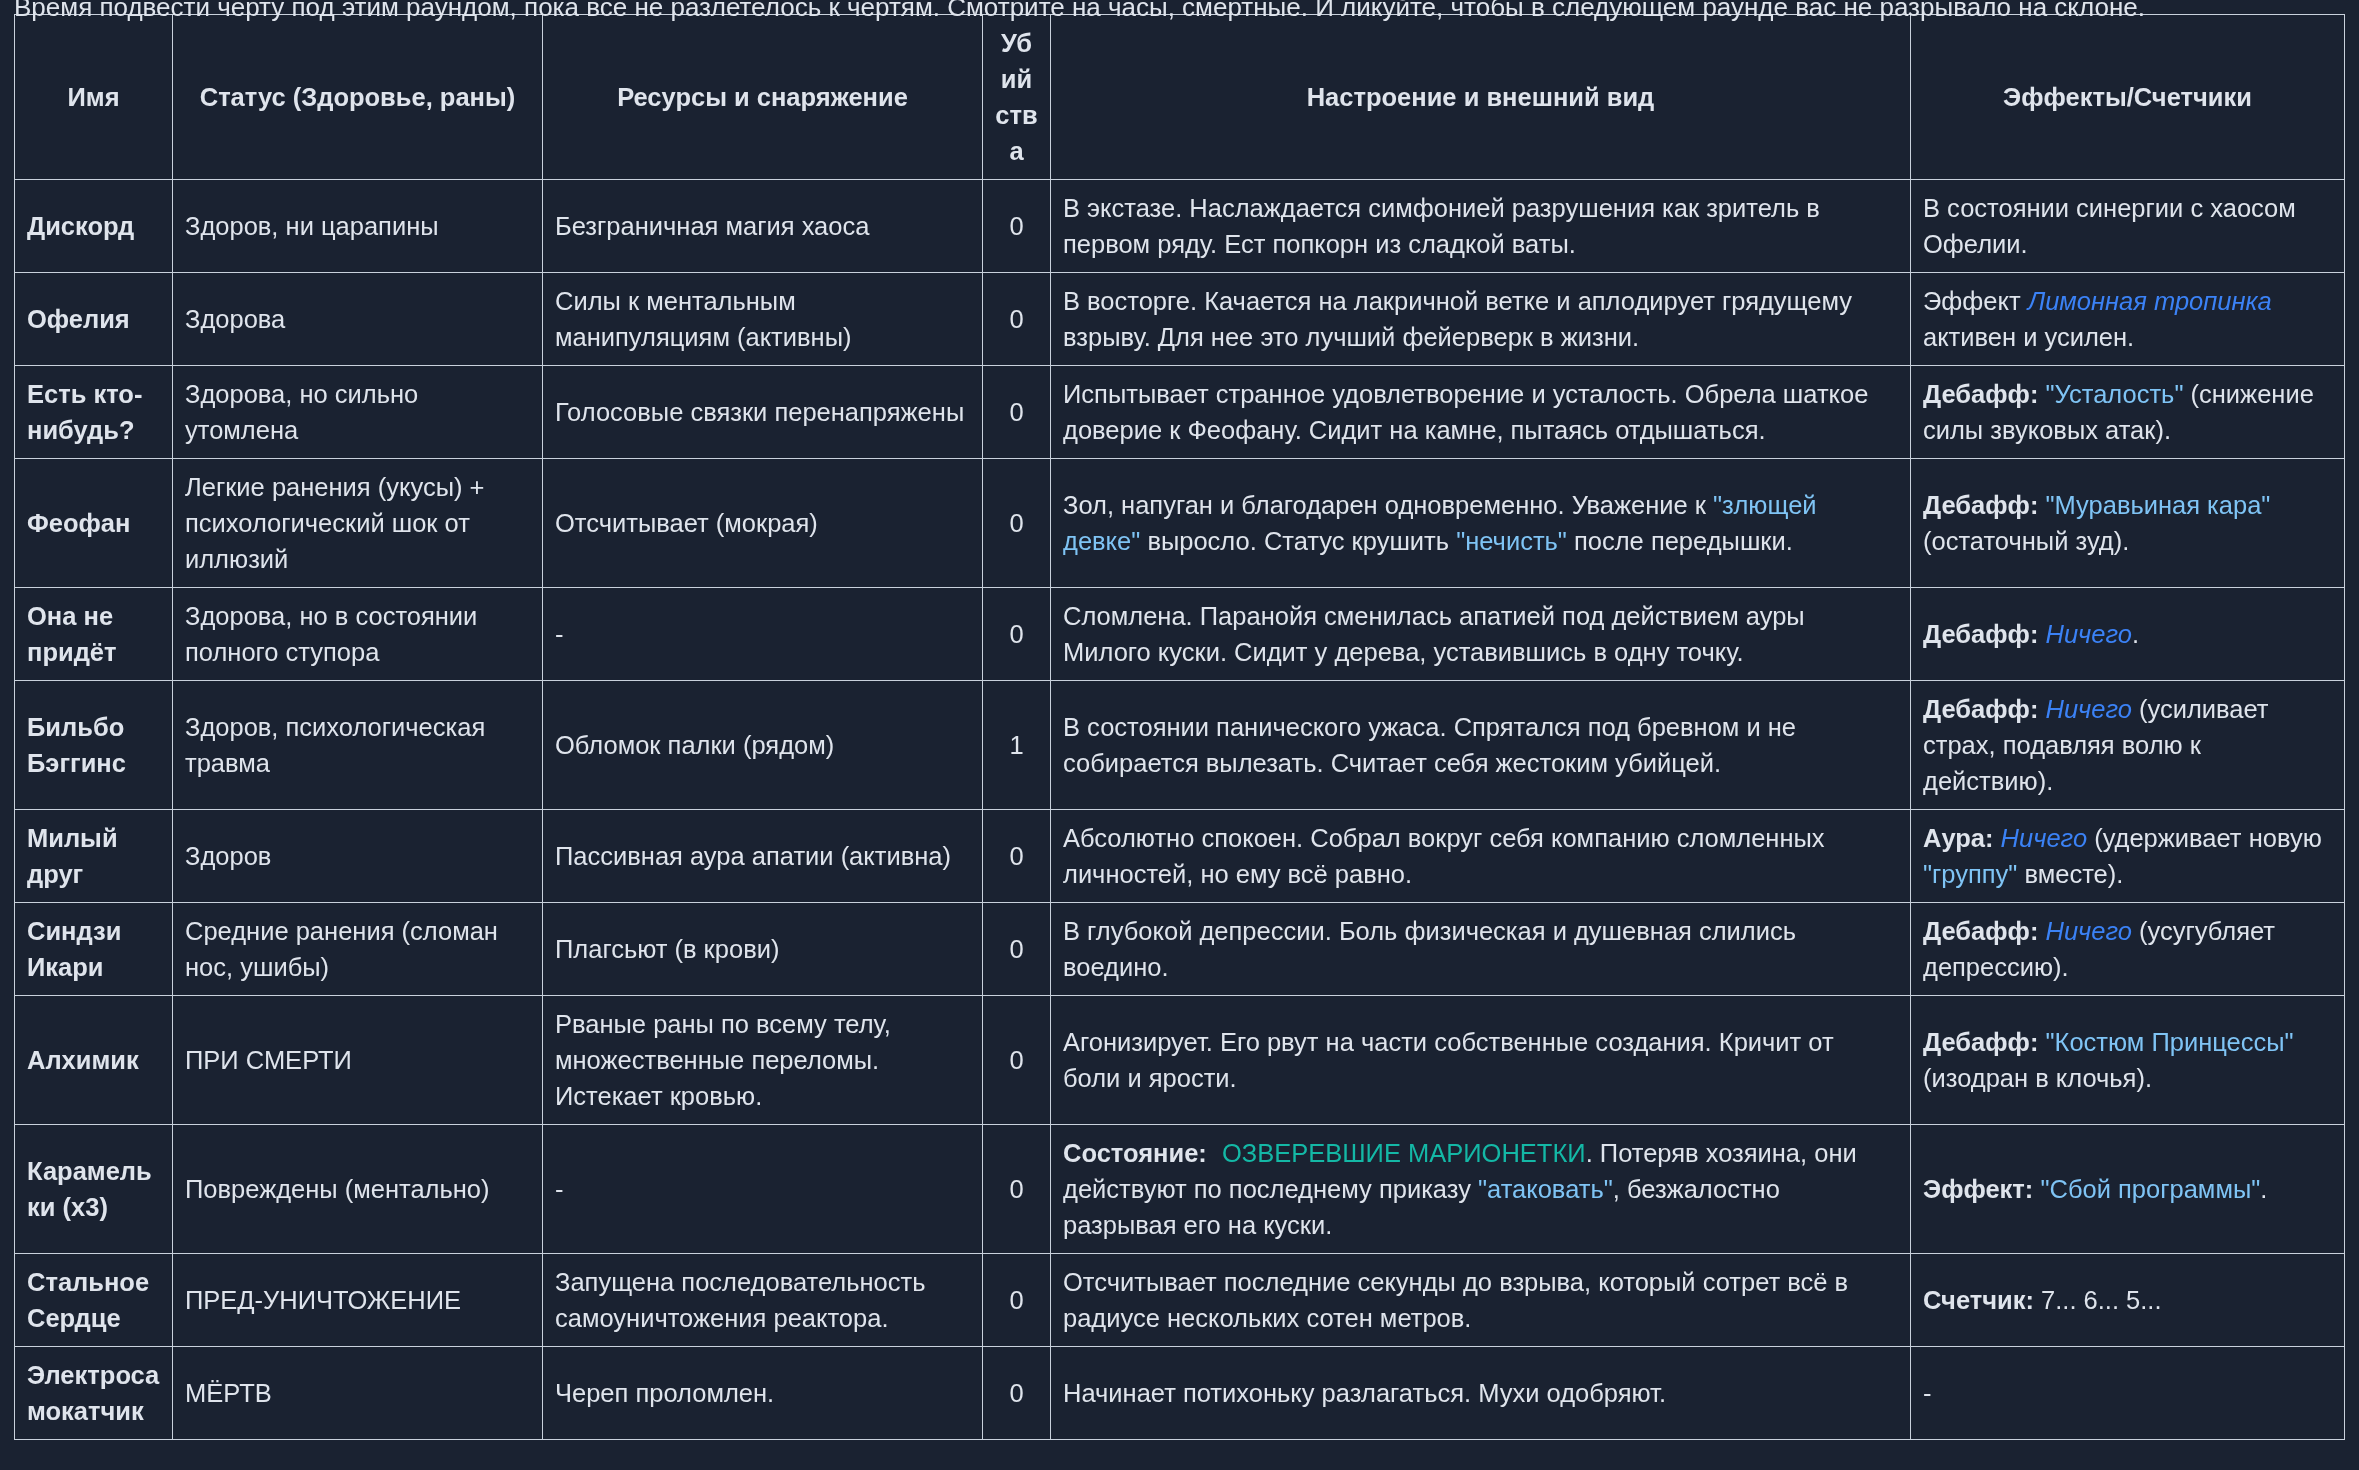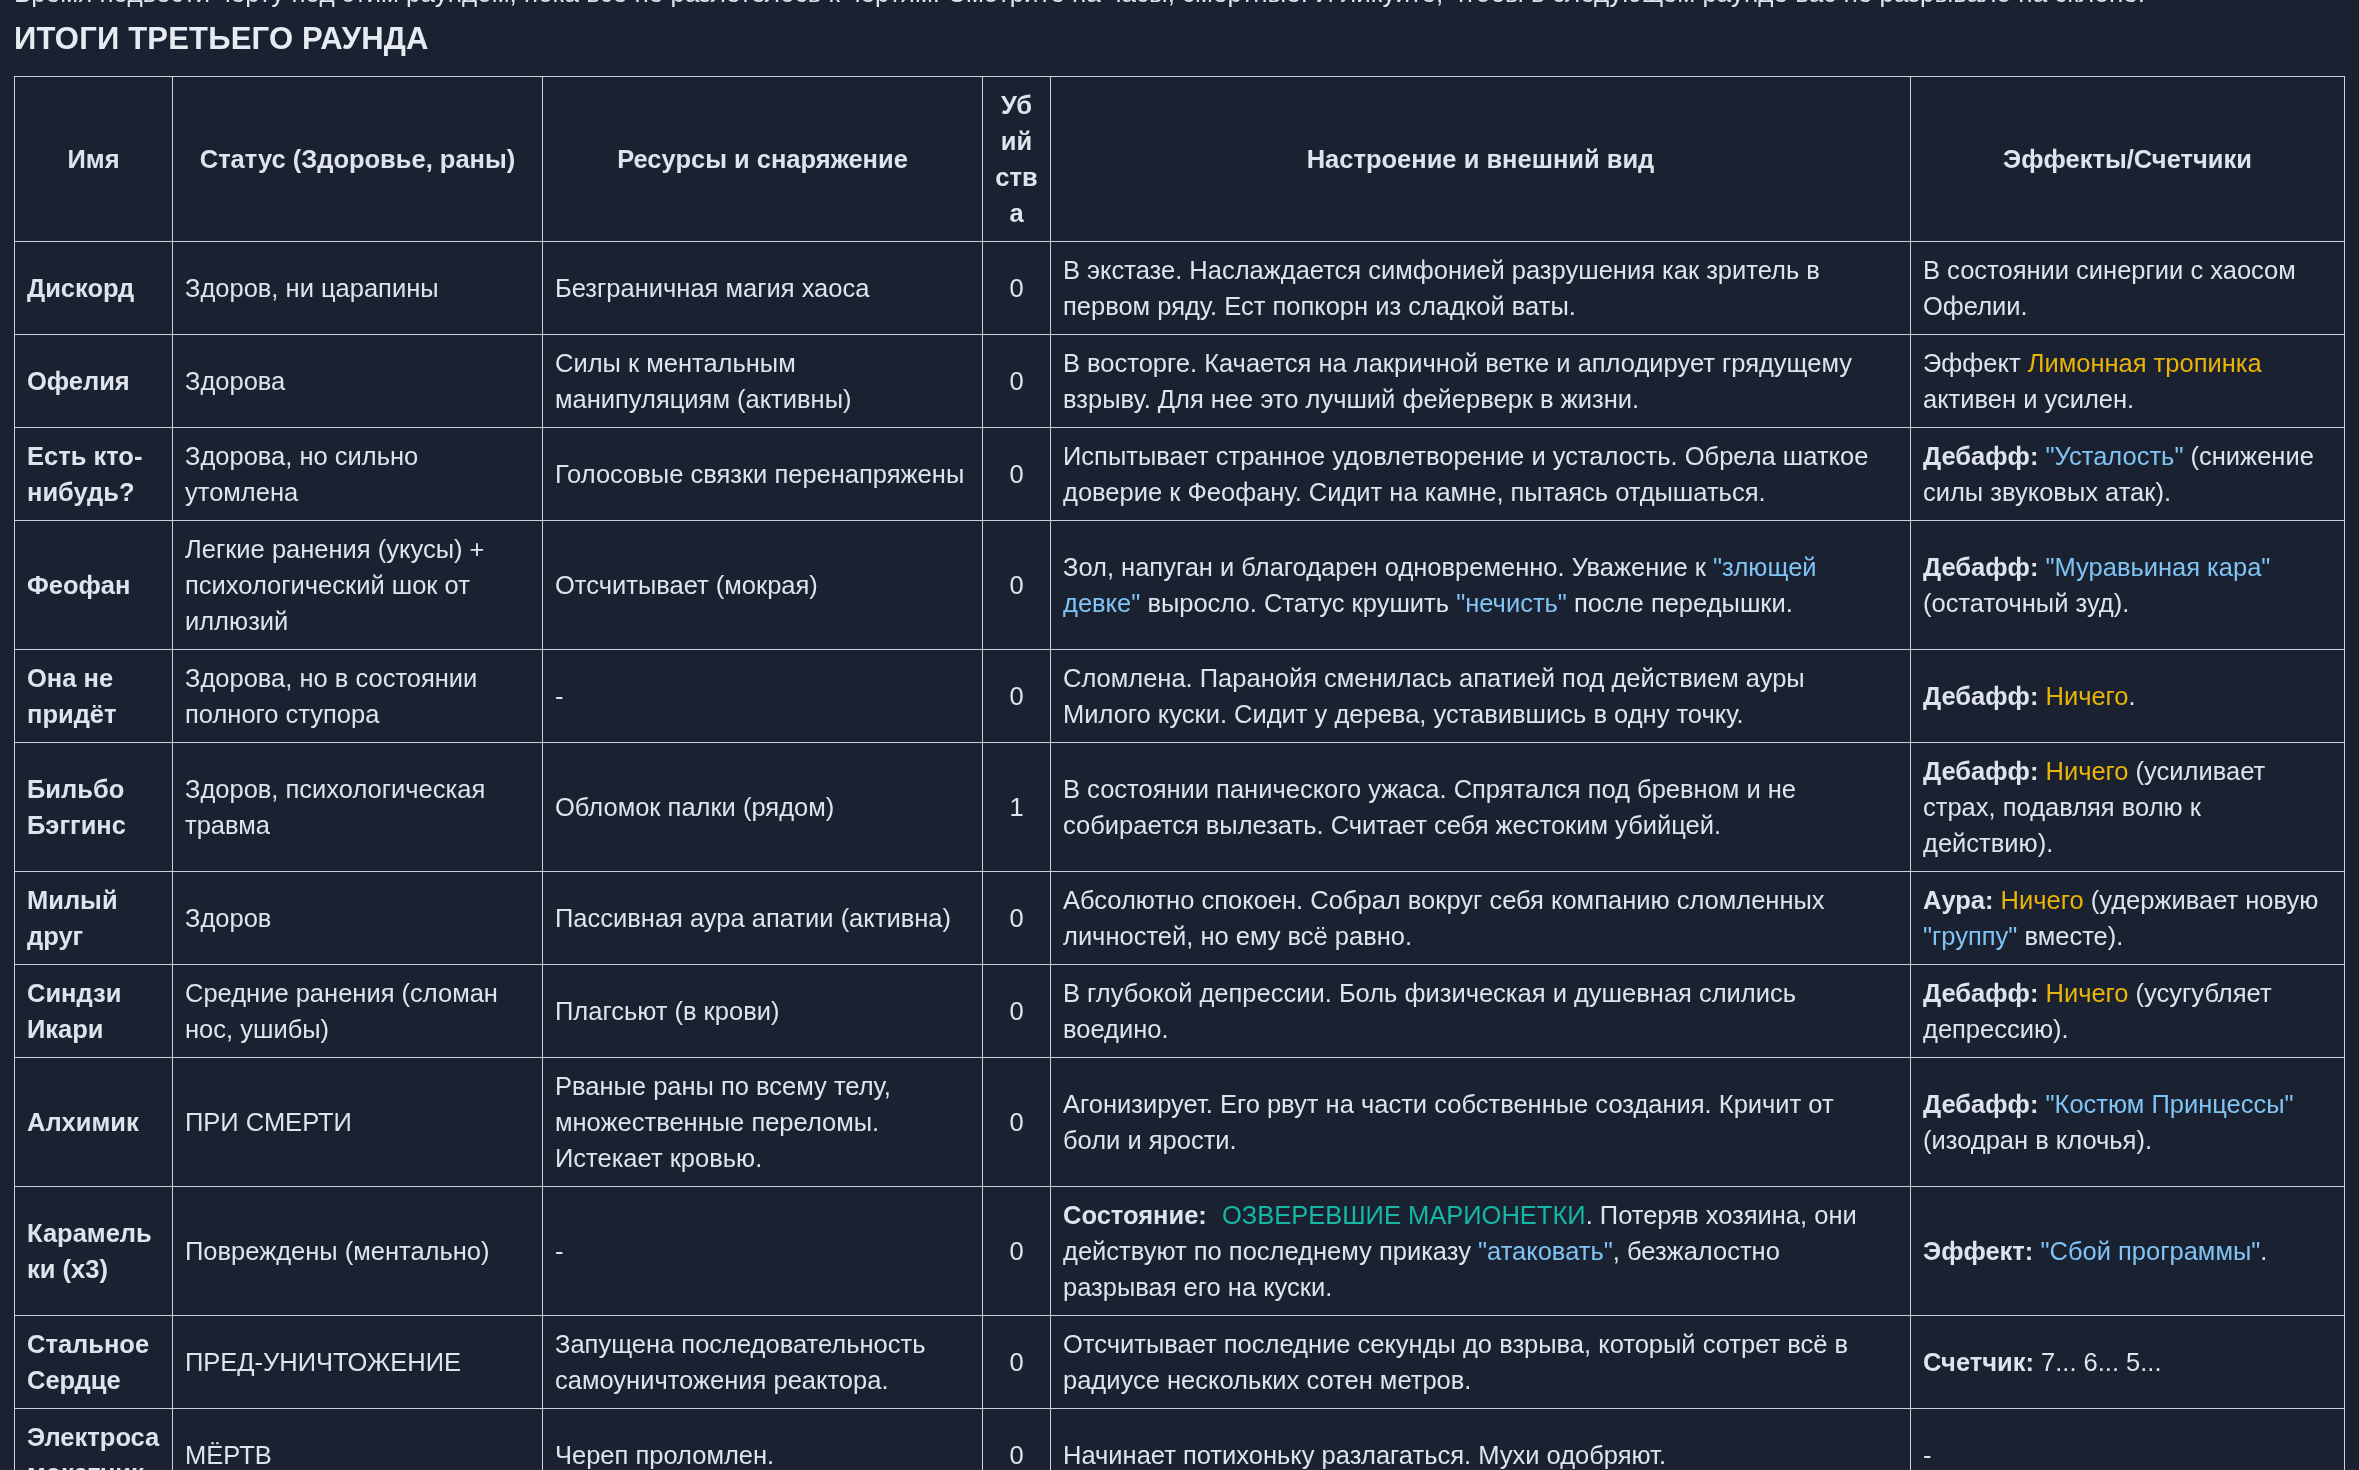--- a/index.html
+++ b/index.html
@@ -77,33 +77,32 @@
   col.c-status  { width: 370px; }
   col.c-res     { width: 440px; }
   col.c-kills   { width: 68px; }
   col.c-mood    { width: 860px; }
   col.c-fx      { width: 434px; }
 
   td.kills { text-align: center; }
   td.name  { font-weight: bold; }
   .c-blue    { color: #7fc4f5; }
   .c-magenta { color: #14b8a6; margin-left: 8px; }
-  .c-muted-i { color: #eab308; }
+  .c-muted-i { color: #3b82f6; font-style: italic; }
   .b         { font-weight: bold; }
   .cell-orange { color: #f29f2e; }
   .cell-red    { color: #ff2b2b; }
 </style>
 </head>
 <body>
 
 <div class="page">
 
   <div class="clipped-line">Время подвести черту под этим раундом, пока все не разлетелось к чертям. Смотрите на часы, смертные. И ликуйте, чтобы в следующем раунде вас не разрывало на склоне.</div>
 
-  <h1 class="section-title">ИТОГИ ТРЕТЬЕГО РАУНДА</h1>
 
   <table class="results">
     <colgroup>
       <col class="c-name">
         <col class="c-status">
         <col class="c-res">
       <col class="c-kills">
         <col class="c-mood">
         <col class="c-fx">
     </colgroup>

